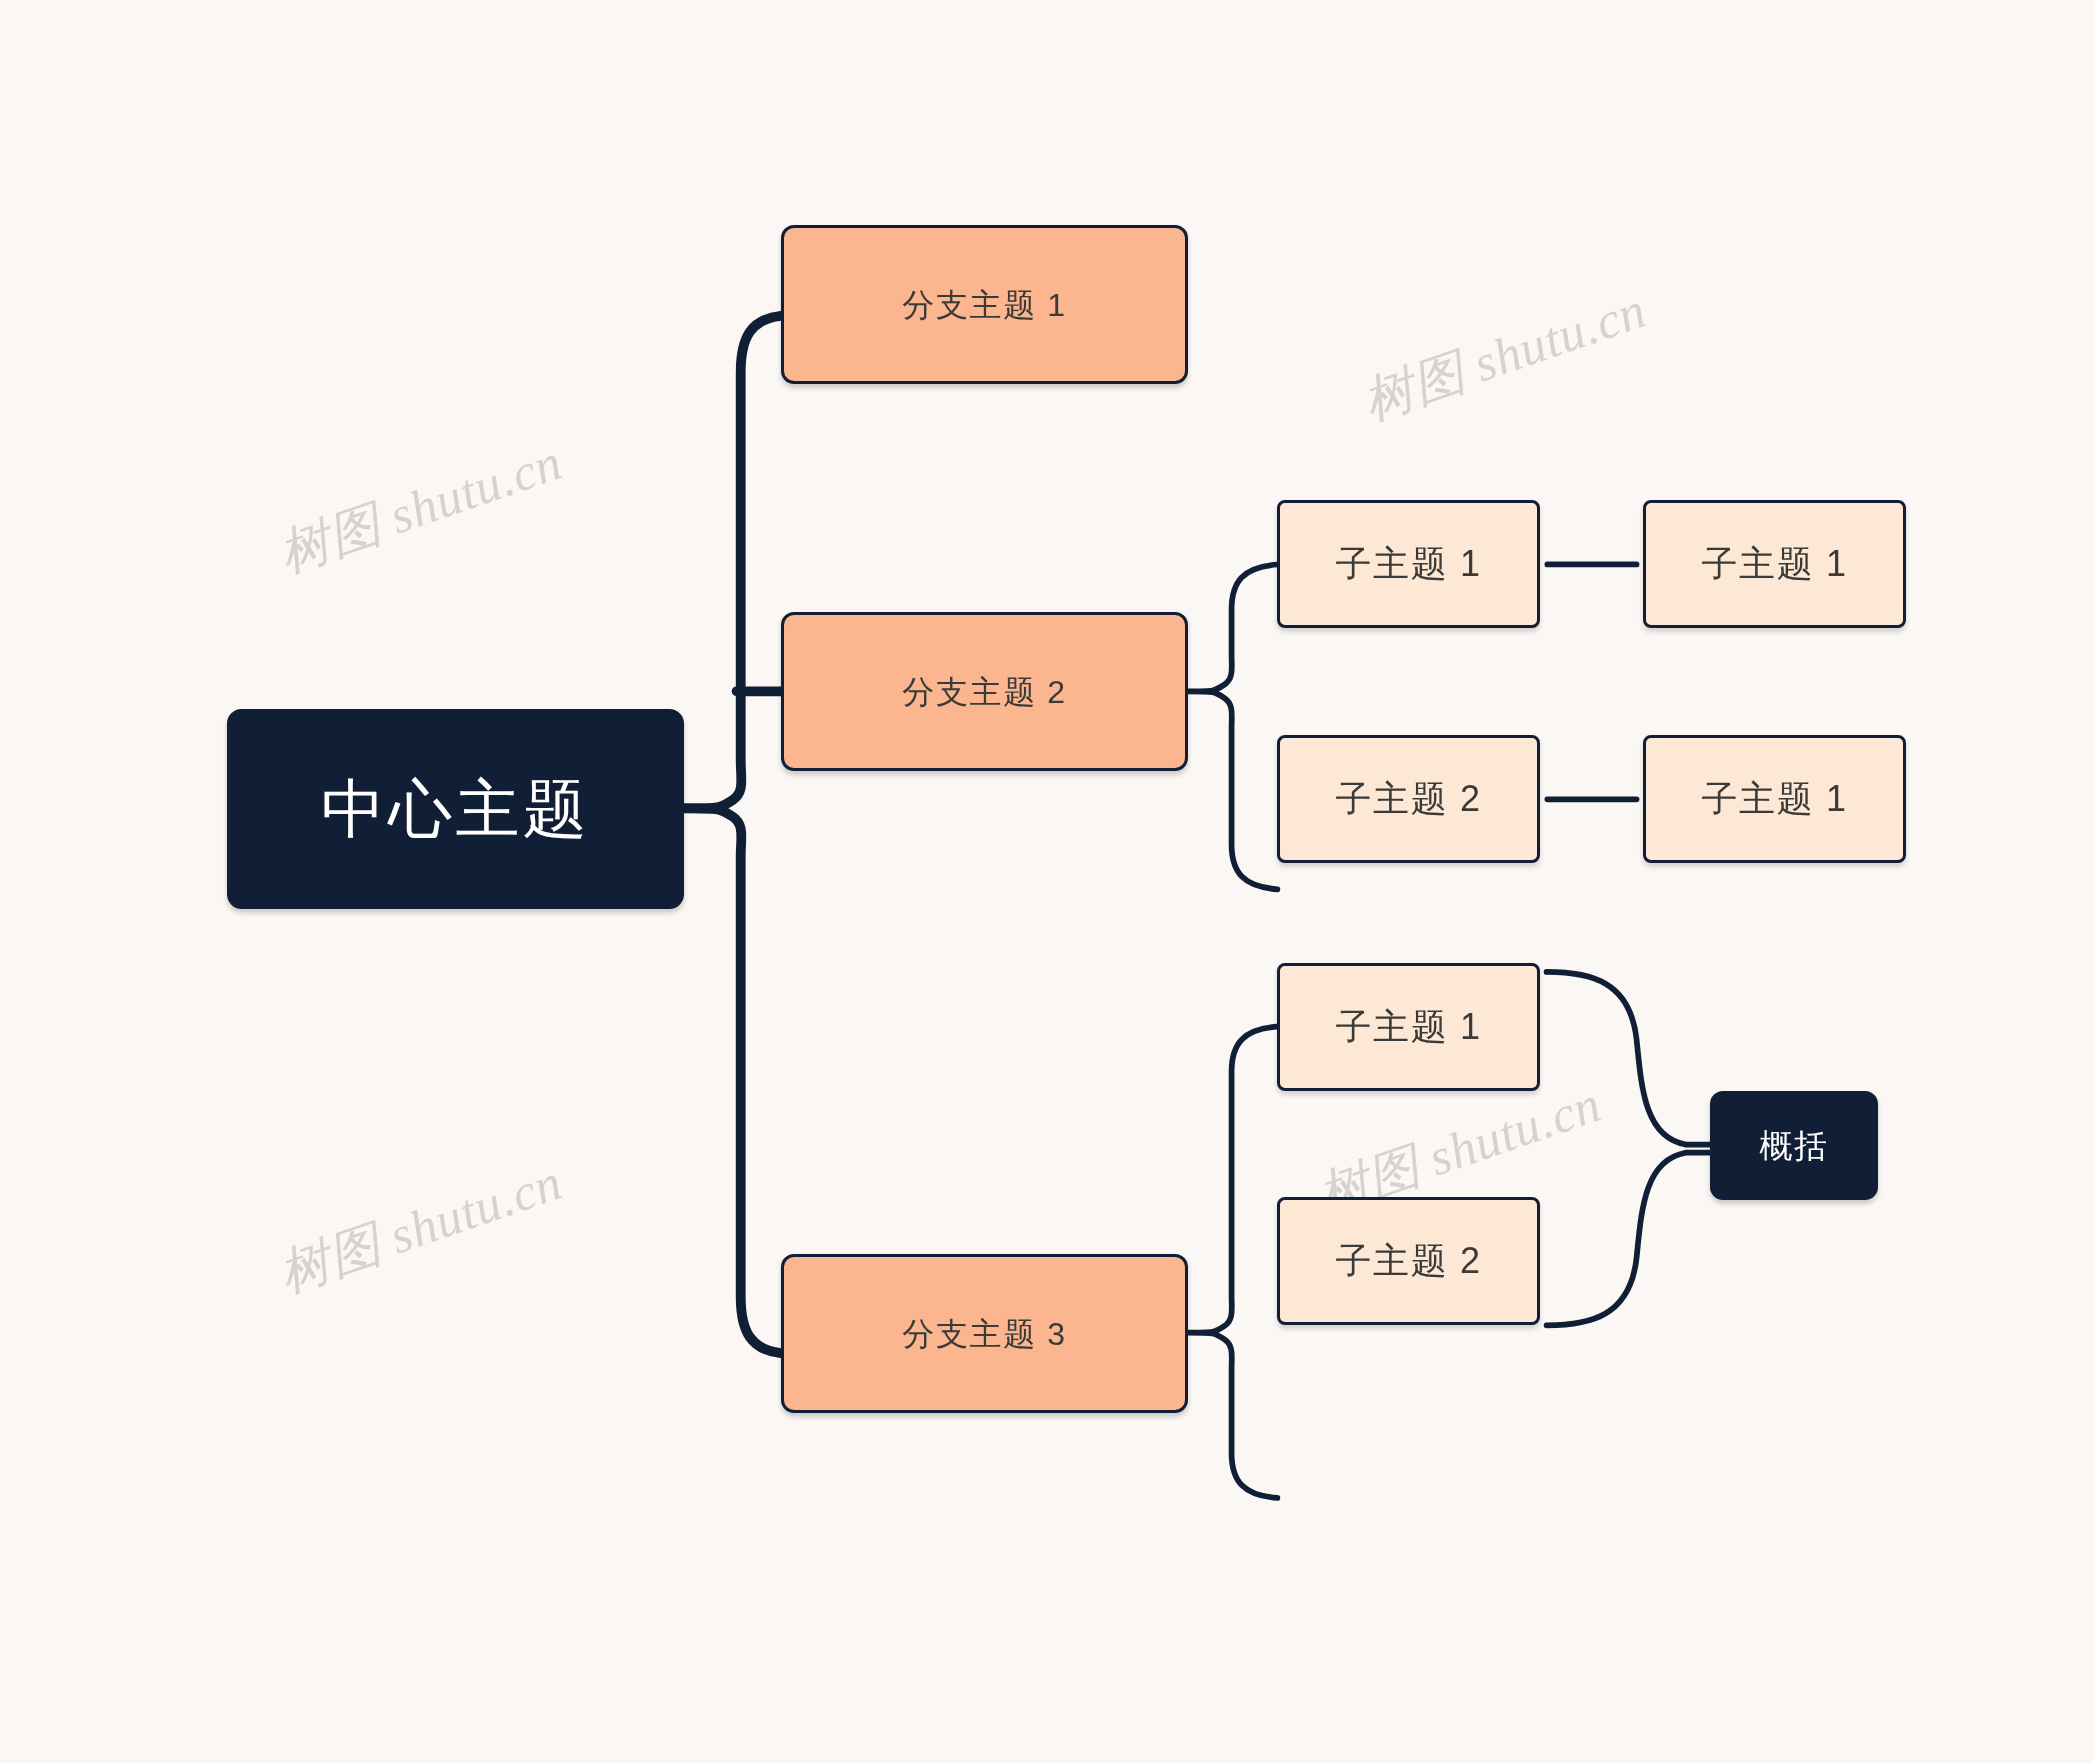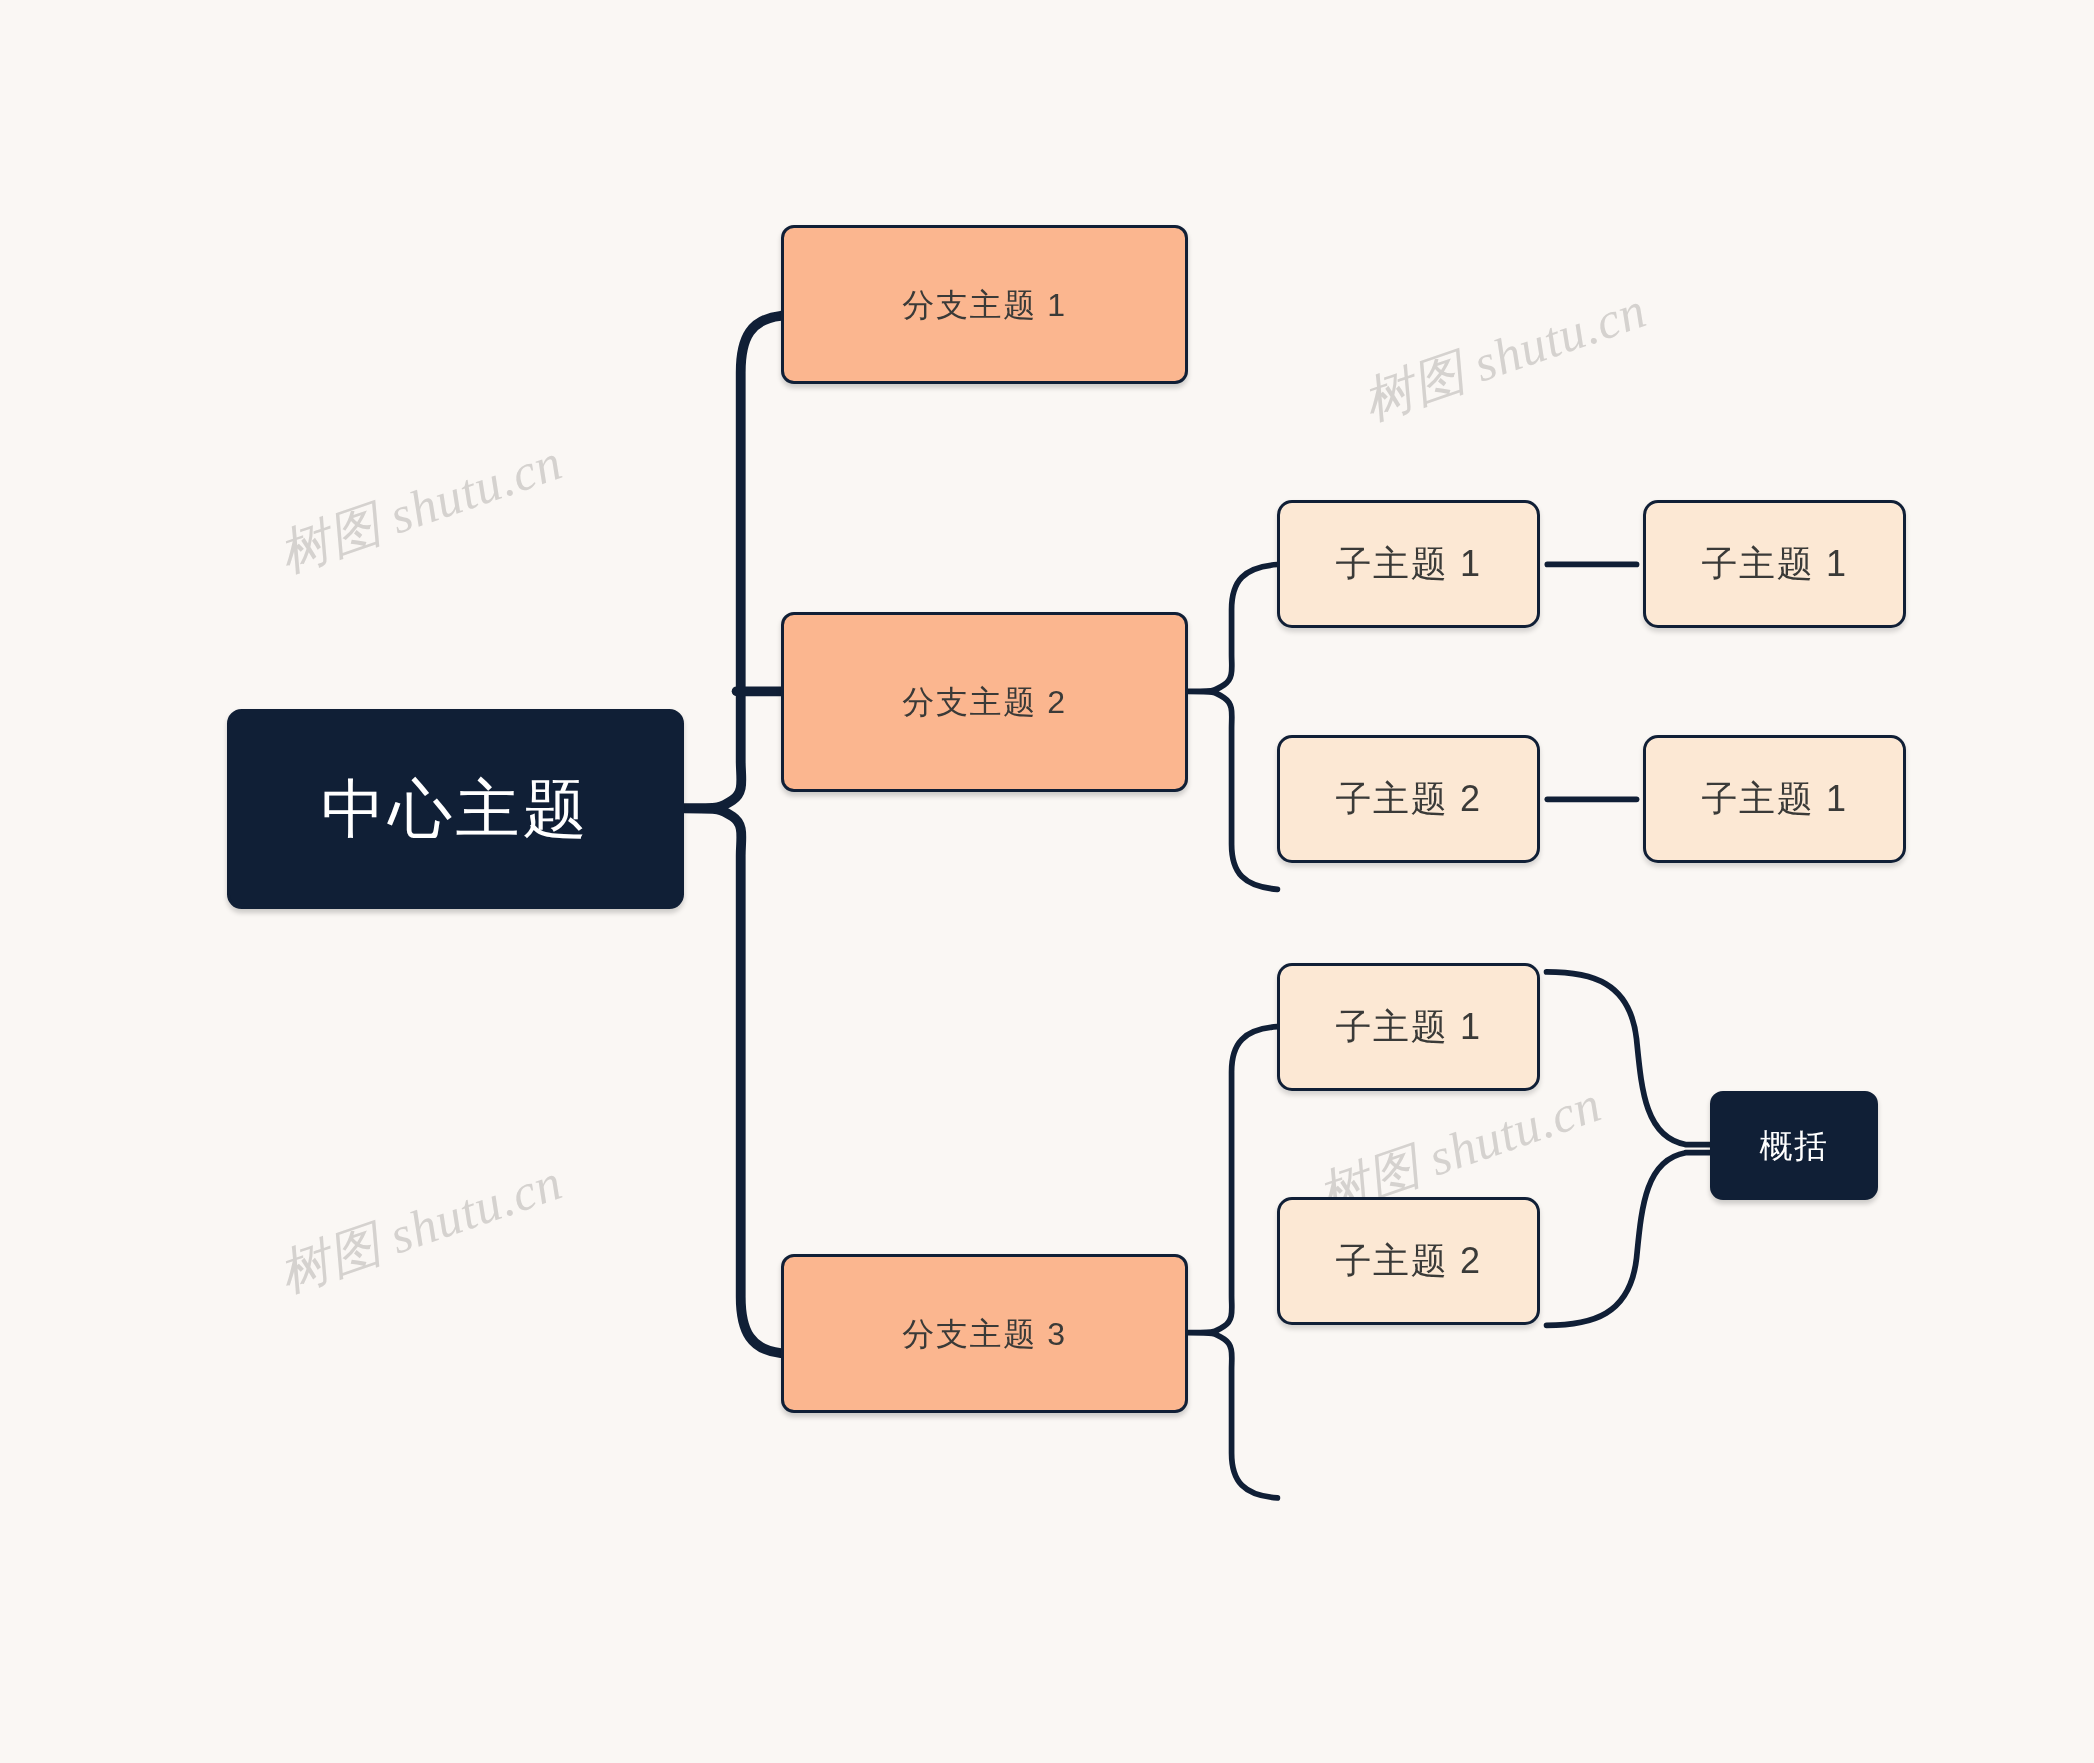--- a/index.html
+++ b/index.html
@@ -67,21 +67,21 @@
     color: #3A3A38;
     border-radius: 13px;
     font-size: 32px;
     letter-spacing: 1.6px;
     box-shadow: 0 3.3px 5.7px rgba(0,0,0,.18);
   }
   .node-sub {
     background: #FCE8D4;
     border-color: #101F36;
     color: #3A3A38;
-    border-radius: 15px;
+    border-radius: 8px;
     font-size: 36px;
     letter-spacing: 1.6px;
     box-shadow: 0 3.3px 4.9px rgba(0,0,0,.15);
   }
   .node-summary {
     background: #101F36;
     border-color: #101F36;
     color: #FFFFFF;
     border-radius: 13px;
     font-size: 33px;
@@ -153,21 +153,21 @@
   </svg>
 
   <div class="node node-root" style="left: 227px; top: 709px; width: 457px; height: 200px;">
     <span class="node-label">中心主题</span>
   </div>
 
   <div class="node node-branch" style="left: 781px; top: 225px; width: 407px; height: 159px;">
     <span class="node-label">分支主题 1</span>
   </div>
 
-  <div class="node node-branch" style="left: 781px; top: 612px; width: 407px; height: 180px;">
+  <div class="node node-branch" style="left: 781px; top: 612px; width: 407px; height: 159px;">
     <span class="node-label">分支主题 2</span>
   </div>
 
   <div class="node node-sub" style="left: 1277px; top: 500px; width: 263px; height: 128px;">
     <span class="node-label">子主题 1</span>
   </div>
   <div class="node node-sub" style="left: 1643px; top: 500px; width: 263px; height: 128px;">
     <span class="node-label">子主题 1</span>
   </div>
   <div class="node node-sub" style="left: 1277px; top: 735px; width: 263px; height: 128px;">

